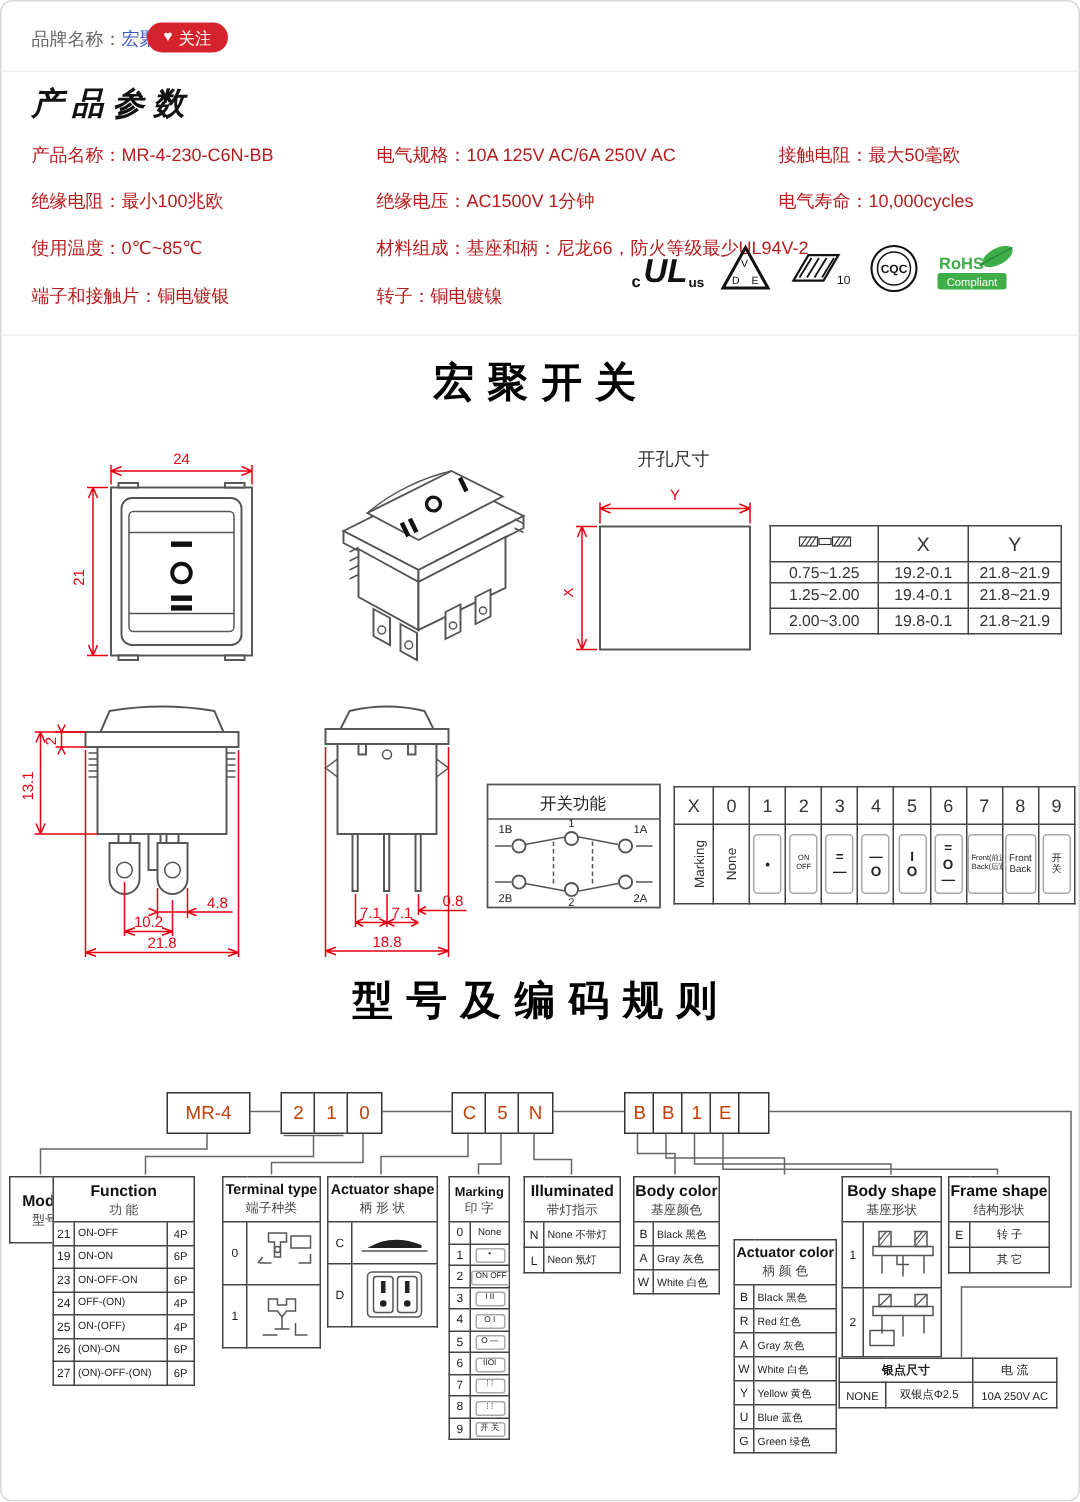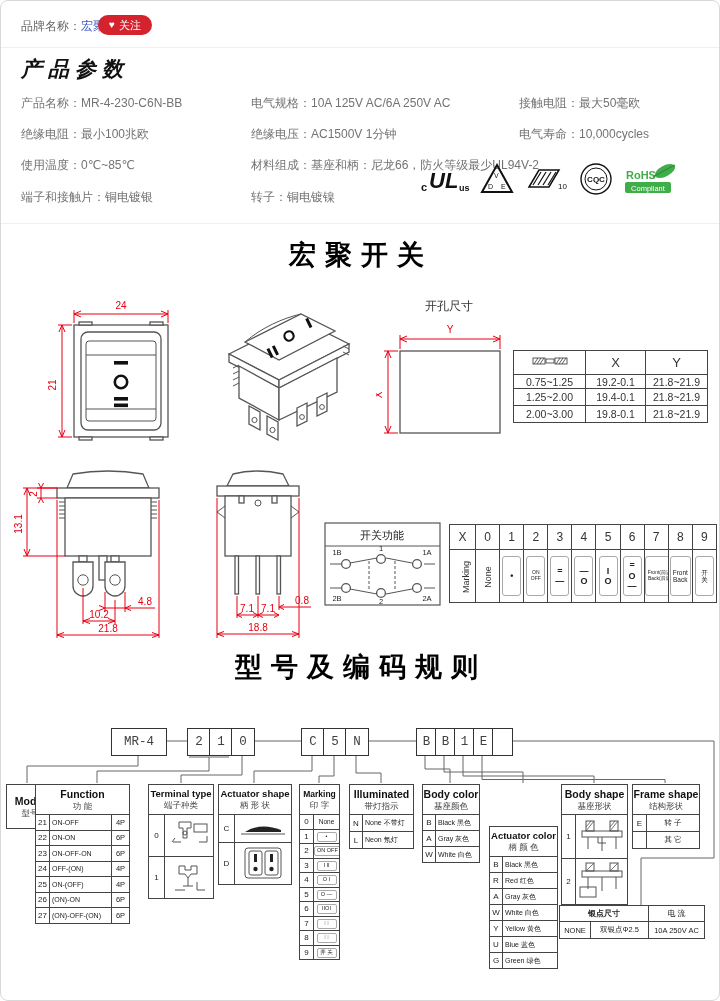--- a/index.html
+++ b/index.html
@@ -6,21 +6,21 @@
   .page{position:relative;width:718px;height:999px;background:#fff;border:1px solid #d8d8d8;border-radius:8px;overflow:hidden}
   .abs{position:absolute}
   
   .topbar{position:absolute;left:0;top:0;width:100%;height:46px;border-bottom:1px solid #efefef}
   .brand-label{position:absolute;left:20px;top:17px;font-size:12px;color:#666;white-space:nowrap}
   .brand-name{color:#3956c9;cursor:pointer}
   .follow-btn{position:absolute;left:97px;top:14px;height:20px;background:#d5232e;color:#fff;border:none;border-radius:11px;font-size:11px;display:flex;align-items:center;gap:4px;padding:0 11px;cursor:pointer}
   .heart{font-size:10px;line-height:1}
   
   .calli{position:absolute;left:20px;top:54px;font-family:"DejaVu Serif","Liberation Serif",serif;font-style:italic;font-weight:bold;font-size:21px;letter-spacing:6px;color:#111}
-  .param{position:absolute;font-size:12px;color:#737373;white-space:nowrap}
+  .param{position:absolute;font-size:12px;color:#b91c1c;white-space:nowrap}
   .divider{position:absolute;left:0;top:222px;width:100%;height:1px;background:#f0f0f0}
   .certs{position:absolute;left:418px;top:160px;display:flex;align-items:center;gap:9px}
   
   .sec-title{position:absolute;left:0;width:720px;text-align:center;font-size:27px;font-weight:bold;letter-spacing:9px;color:#000;white-space:nowrap}
   
   svg text{font-family:"Liberation Sans","DejaVu Sans",sans-serif}
   .dimtxt{fill:#e60012;font-size:10px}
   .dln{stroke:#e60012;stroke-width:1;fill:none}
   .bln{stroke:#555;stroke-width:1.3;fill:#fff}
   .tln{stroke:#555;stroke-width:1;fill:none}
@@ -32,21 +32,21 @@
   .xy-table th{font-size:13px;font-weight:normal}
   .mk-table{font-size:10px}
   .mk-table th{font-size:12px;font-weight:normal;height:24px}
   .mk-table td{height:52px;vertical-align:middle}
   .vtext{display:inline-block;transform:rotate(-90deg);white-space:nowrap;font-size:9px;color:#333}
   .chip{display:inline-flex;flex-direction:column;align-items:center;justify-content:center;border:1px solid #a9a9a9;border-radius:3px;background:#fff;padding:1px 2px;line-height:1.15;min-width:13px;min-height:36px;font-size:8px;color:#222}
   .chip .sym{font-weight:bold;font-size:9px}
   .chip .tiny{font-size:5px}
   .chip .mini{font-size:6.5px}
   
-  .cbox-cell{position:absolute;border:1.4px solid #333;background:#fff;display:flex;align-items:center;justify-content:center;font-family:Liberation Mono, monospace;font-size:12.5px;color:#404040}
+  .cbox-cell{position:absolute;border:1.4px solid #333;background:#fff;display:flex;align-items:center;justify-content:center;font-family:Liberation Sans, sans-serif;font-size:12.5px;color:#c2410c}
   .ct{position:absolute;border-collapse:collapse;background:#fff;font-size:7.5px;color:#222;table-layout:fixed}
   .ct th,.ct td{border:1px solid #444;padding:0;text-align:center;overflow:hidden;white-space:nowrap}
   .hd-en{font-size:10.5px;font-weight:bold;color:#111;line-height:1.25}
   .hd-cn{font-size:8.5px;font-weight:normal;color:#444;line-height:1.2}
   .ct .code{font-size:8px}
   .ct td.lft{text-align:left;padding-left:2px;font-size:7px}
   .mchip{display:inline-block;border:1px solid #a9a9a9;border-radius:2px;padding:0 2px;font-size:5.5px;line-height:1.4;min-width:14px;background:#fff}
   .conn{position:absolute;left:0;top:0;pointer-events:none}
 </style>
 </head>
@@ -392,21 +392,21 @@
       <div class="hd-en">Function</div>
       <div class="hd-cn">功  能</div>
     </th>
         </tr>
     <tr style="height:15.5px">
           <td class="code">21</td>
           <td class="lft">ON-OFF</td>
           <td>4P</td>
         </tr>
     <tr style="height:15.5px">
-          <td class="code">22</td>
+          <td class="code">19</td>
           <td class="lft">ON-ON</td>
           <td>6P</td>
         </tr>
     <tr style="height:15.5px">
           <td class="code">23</td>
           <td class="lft">ON-OFF-ON</td>
           <td>6P</td>
         </tr>
     <tr style="height:15.5px">
           <td class="code">24</td>

